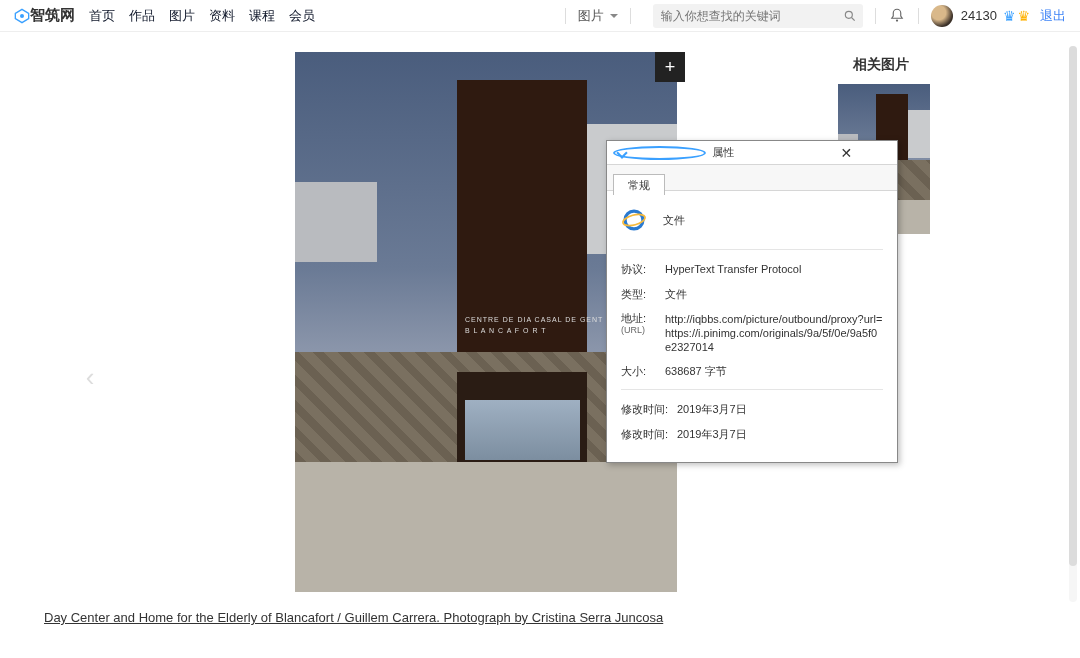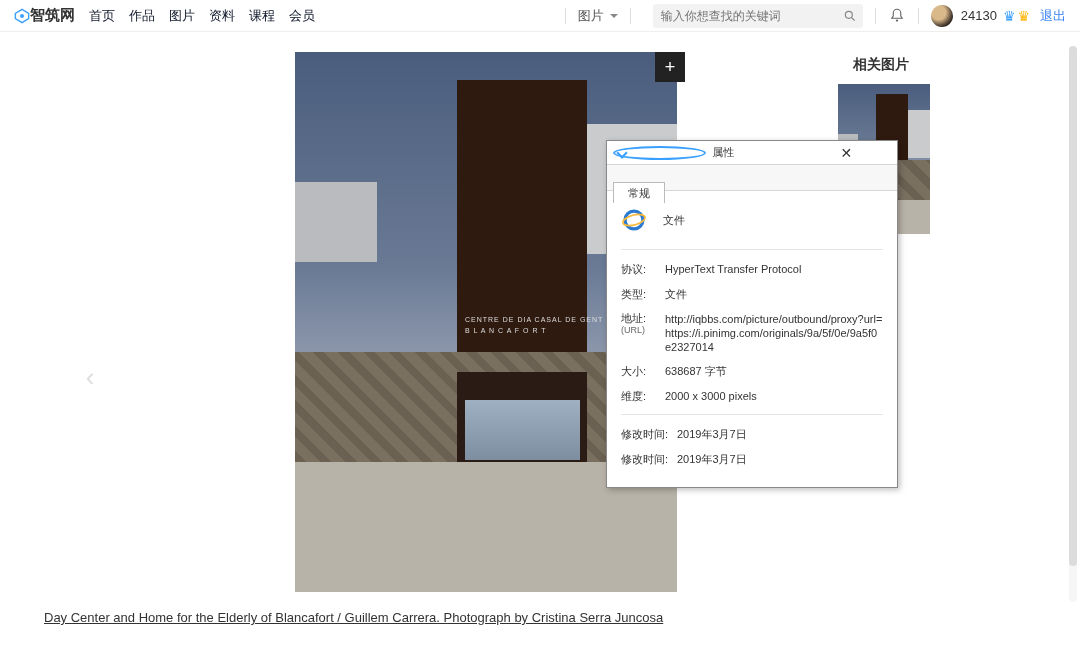--- a/index.html
+++ b/index.html
@@ -47,21 +47,21 @@
 .thumb .photo2{width:92px;height:150px;position:relative;overflow:hidden}
 .scrollbar{position:absolute;right:3px;top:46px;width:8px;height:556px;background:#f6f6f6;border-radius:4px}
 .sbthumb{position:absolute;left:0;top:0;width:8px;height:520px;background:#dcdcdc;border-radius:4px}
 .dialog{position:absolute;left:606px;top:140px;width:292px;background:#fff;border:1px solid #888;box-shadow:2px 2px 6px rgba(0,0,0,.25);font-size:11px}
 .dlg-title{height:24px;display:flex;align-items:center;padding:0 6px;border-bottom:1px solid #d6d6d6;background:#fff}
 .dlg-ico{width:14px;height:14px;border:2px solid #3aa0ff;border-radius:50%;margin-right:6px;position:relative}
 .dlg-ico::after{content:"";position:absolute;width:6px;height:6px;border-right:2px solid #3aa0ff;border-bottom:2px solid #3aa0ff;left:3px;top:1px;transform:rotate(45deg)}
 .dlg-title span{flex:1;color:#333}
 .dlg-x{width:18px;height:18px;display:flex;align-items:center;justify-content:center;cursor:pointer;color:#333;font-size:14px}
 .tabs{display:flex;height:26px;border-bottom:1px solid #d6d6d6;padding-left:6px;padding-top:4px;gap:0;background:#f7f7f7}
-.tab{padding:3px 14px;border:1px solid #bbb;border-bottom:none;background:#fff;position:relative;top:13px;font-size:11px;color:#333}
+.tab{padding:3px 14px;border:1px solid #bbb;border-bottom:none;background:#fff;position:relative;top:5px;font-size:11px;color:#333}
 .dlg-body{padding:16px 14px 10px 14px}
 .file-row{display:flex;align-items:center;gap:16px;margin-bottom:16px}
 .ie-ico{width:26px;height:26px}
 .hr{border:none;border-top:1px solid #e5e5e5;margin:2px 0 12px 0}
 .kv{display:flex;margin-bottom:10px;font-size:11px;color:#333}
 .kv .k{width:44px;flex-shrink:0;color:#333}
 .kv .v{flex:1;word-break:break-all;line-height:14px}
 .url .k{line-height:12px}
 .url .k small{font-size:9px;color:#666;display:block}
 .dlg-foot{display:flex;justify-content:flex-end;gap:8px;padding:8px 10px;border-top:1px solid #e5e5e5;background:#f3f3f3}
@@ -187,24 +187,20 @@
         <span class="v">文件</span>
       </div>
     <div class="kv url">
         <span class="k"><span>地址:</span><small>(URL)</small></span>
         <span class="v">http://iqbbs.com/picture/outbound/proxy?url=https://i.pinimg.com/originals/9a/5f/0e/9a5f0e2327014</span>
       </div>
     <div class="kv">
         <span class="k">大小:</span>
         <span class="v">638687 字节</span>
       </div>
-    <div class="kv">
-        <span class="k">维度:</span>
-        <span class="v">2000 x 3000 pixels</span>
-      </div>
     <hr class="hr" style="margin-top:10px">
     <div class="kv">
         <span class="k" style="width:56px">修改时间:</span>
         <span class="v">2019年3月7日</span>
       </div>
     <div class="kv">
         <span class="k" style="width:56px">修改时间:</span>
         <span class="v">2019年3月7日</span>
       </div>
   </div>

